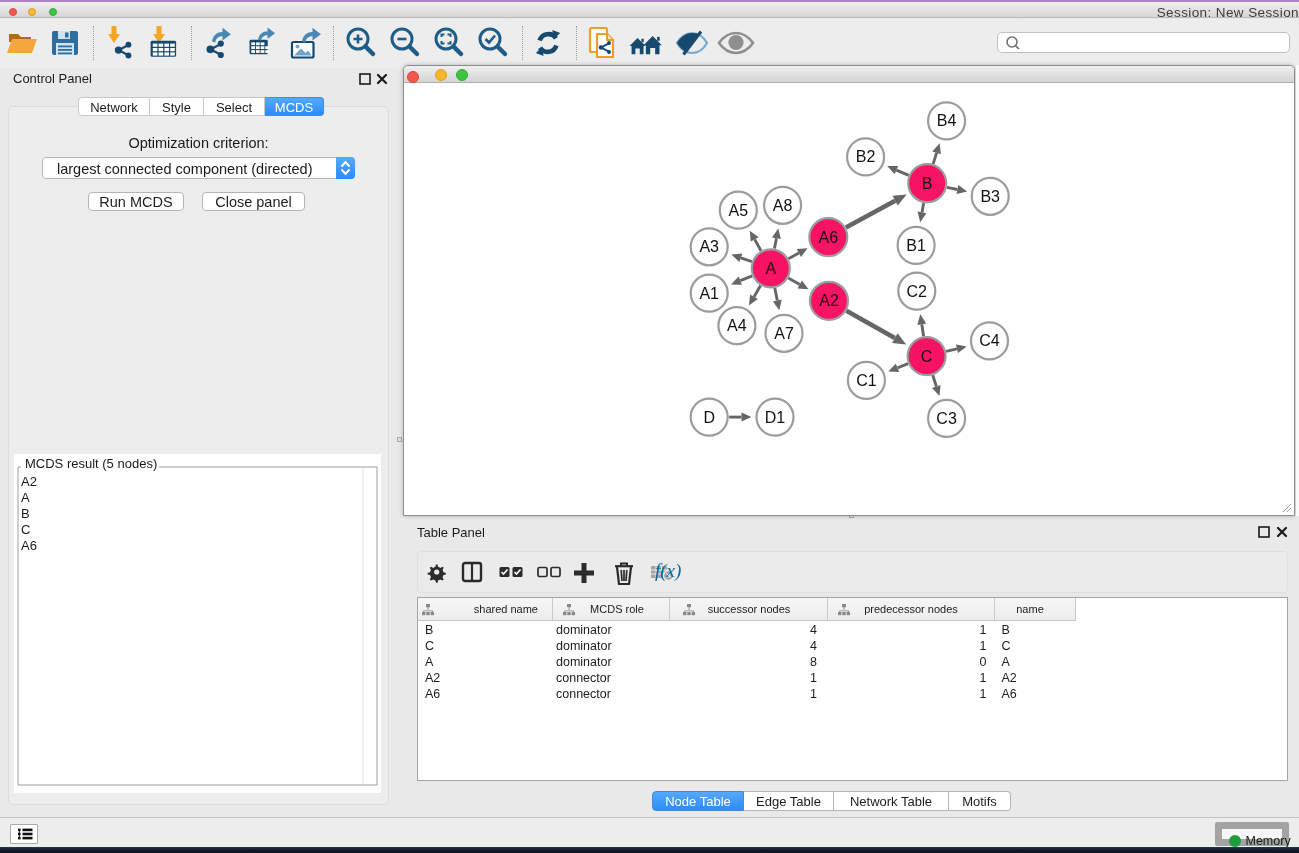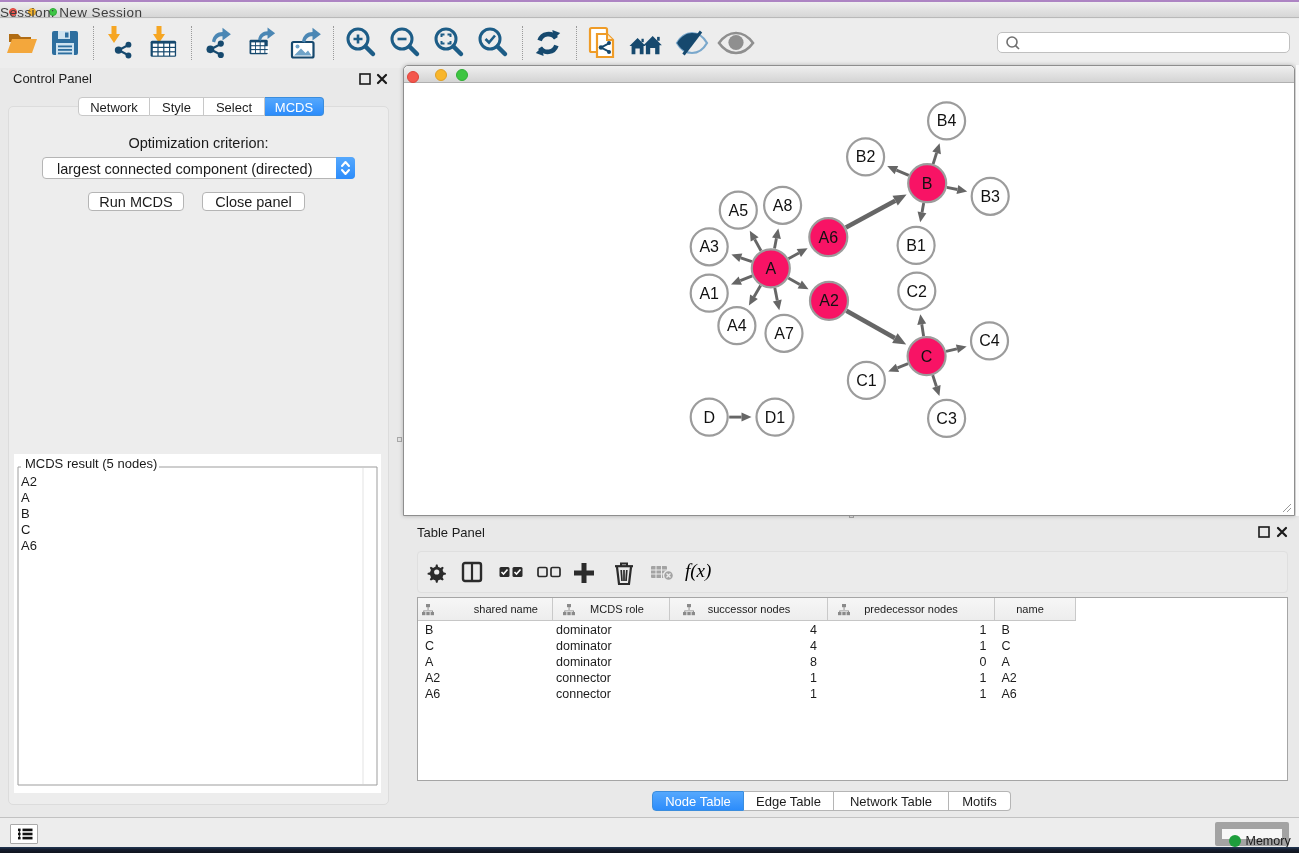--- a/index.html
+++ b/index.html
@@ -1,19 +1,19 @@
 <!DOCTYPE html>
 <html><head><meta charset="utf-8"><style>
 *{margin:0;padding:0;box-sizing:border-box}
 html,body{width:1299px;height:853px;overflow:hidden}
 body{font-family:"Liberation Sans",sans-serif;background:#e9e9e9;position:relative;color:#1a1a1a}
 .abs{position:absolute}
 .titlebar{left:0;top:0;width:1299px;height:18px;background:linear-gradient(#efefef,#d6d6d6);border-top:2px solid #ad84c3;border-bottom:1px solid #b9b9b9}
 .tl{width:8px;height:8px;border-radius:50%;top:8px}
-.title{top:5px;width:100%;text-align:left;font-size:13.5px;letter-spacing:0.4px;color:#3d3d3d}
+.title{top:5px;width:100%;text-align:right;font-size:13.5px;letter-spacing:0.4px;color:#3d3d3d}
 .toolbar{left:0;top:19px;width:1299px;height:49px;background:#ededed}
 .sep{top:26px;height:34px;border-left:1px dotted #9a9a9a;width:0}
 .searchbox{left:997px;top:32px;width:293px;height:21px;background:#fff;border:1px solid #c0c0c0;border-radius:5px}
 
 .pantitle{font-size:13px;color:#1c1c1c}
 .tab{position:absolute;top:0;height:100%;border:1px solid #c8c8c8;border-left:none;background:#fff;font-size:13px;text-align:center;color:#1c1c1c;line-height:19px}
 .panbody{left:8px;top:106px;width:381px;height:699px;background:#ededed;border:1px solid #dcdcdc;border-radius:5px}
 .btn{position:absolute;background:#fff;border:1px solid #b5b5b5;border-radius:4px;font-size:14.5px;text-align:center;color:#1c1c1c}
 .grip{position:absolute;width:5px;height:5px;background:#e2e2e2;border:1px solid #a8a8a8}
 
@@ -360,21 +360,21 @@
     </g>
     <g stroke="#ebebeb" stroke-width="1">
       <line x1="2" y1="10" x2="18" y2="10"></line>
       <line x1="2" y1="14" x2="18" y2="14"></line>
       <line x1="7" y1="6" x2="7" y2="18"></line>
       <line x1="12.5" y1="6" x2="12.5" y2="18"></line>
     </g>
     <circle cx="19.5" cy="15.5" r="5" fill="#a3a3a3" stroke="#ebebeb" stroke-width="1.4"></circle>
     <path d="M17.5 13.5 L21.5 17.5 M21.5 13.5 L17.5 17.5" stroke="#ebebeb" stroke-width="1.4"></path>
   </svg>
-<div class="abs" style="left:685px;top:560px;width:36px;font-size:19px;font-style:italic;color:#000000;font-family:'Liberation Serif',serif">f(x)</div>
+<div class="abs" style="left:655px;top:560px;width:36px;font-size:19px;font-style:italic;color:#0369a1;font-family:'Liberation Serif',serif">f(x)</div>
 
 <div class="abs" style="left:417px;top:597px;width:871px;height:184px;background:#fff;border:1px solid #a5a5a5">
  <div style="position:absolute;left:0;top:0;width:658px;height:23px;background:linear-gradient(#f6f6f6,#ededed);border-bottom:1px solid #c6c6c6">
   <div class="th" style="left:0;width:135px"></div>
   <div class="th" style="left:135px;width:117px"></div>
   <div class="th" style="left:252px;width:158px"></div>
   <div class="th" style="left:410px;width:166.5px"></div>
   <div class="th" style="left:576.5px;width:81.5px"></div>
   <div class="td" style="left:40px;width:80px;top:4.5px;text-align:right;font-size:11px">shared name</div>
   <div class="td" style="left:159px;width:80px;top:4.5px;text-align:center;font-size:11px">MCDS role</div>

